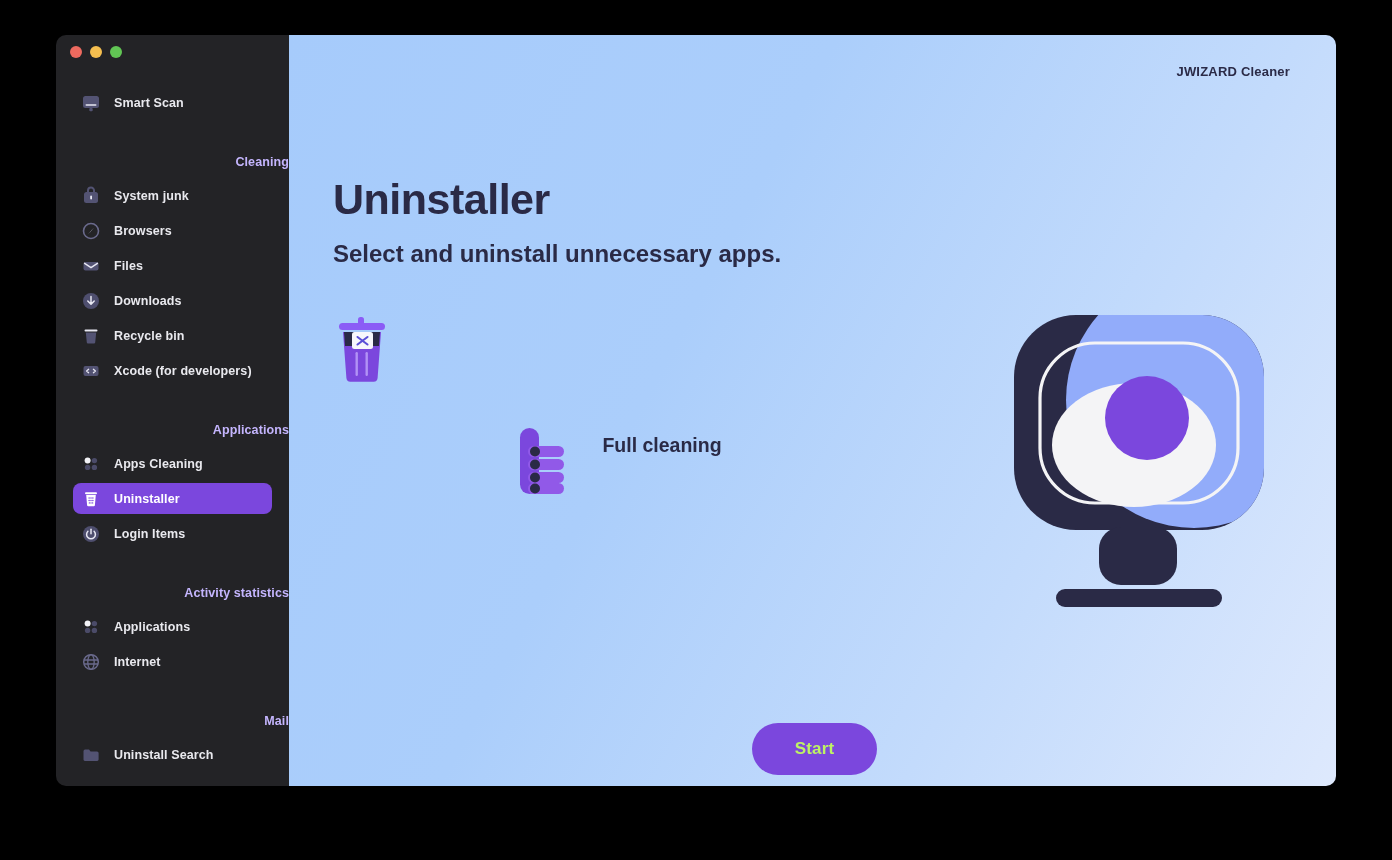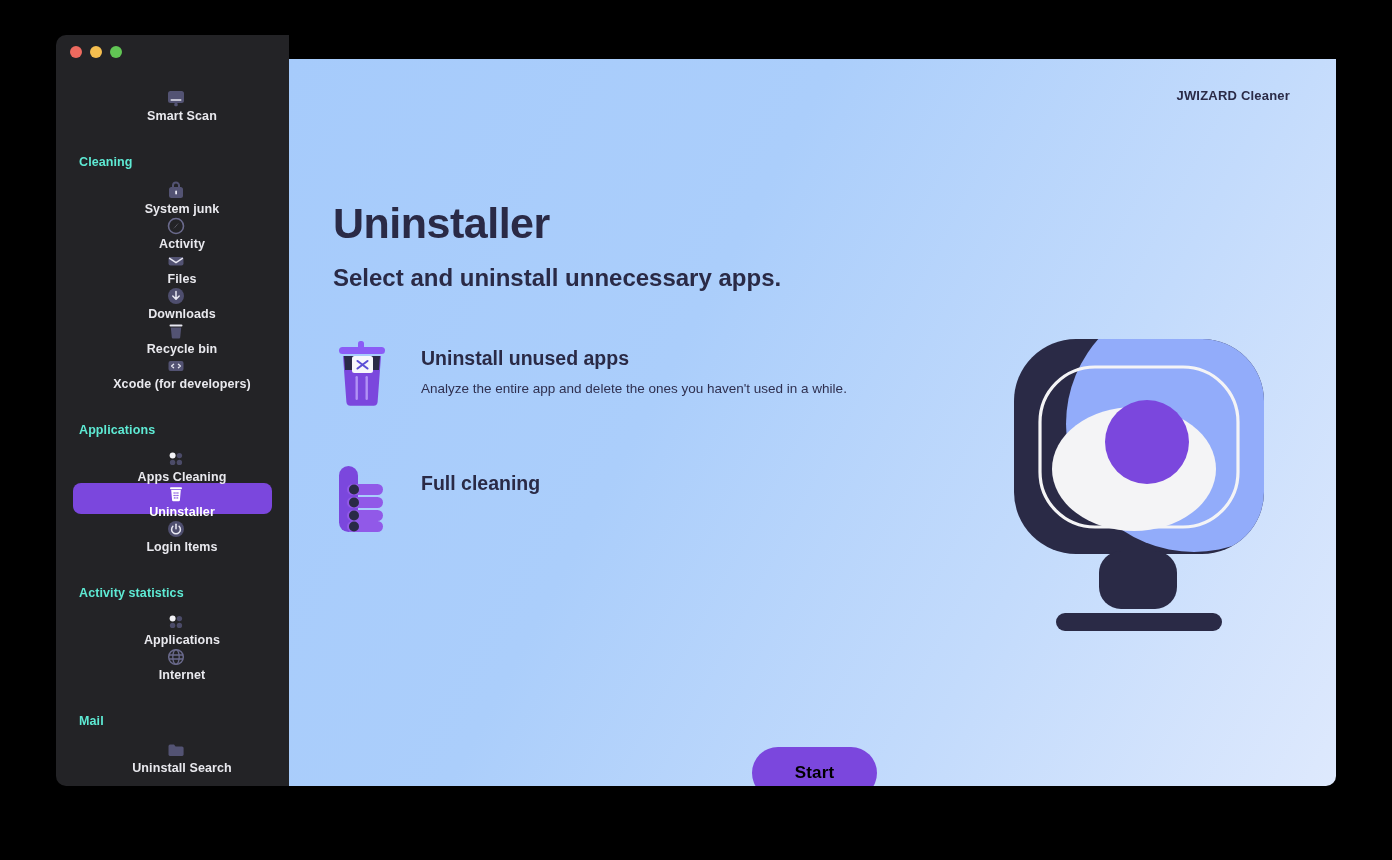--- a/index.html
+++ b/index.html
@@ -35,36 +35,36 @@
   .tl-dot { width: 12px; height: 12px; border-radius: 50%; }
   .tl-close { background: #ED6A5F; }
   .tl-min   { background: #F4BE4F; }
   .tl-max   { background: #61C554; }
 
   #sidebar-scroll { padding-top: 52px; }
 
   .nav-group-title {
     font-size: 12.5px;
     font-weight: bold;
-    color: #5eead4;
+    color: #c4b5fd;
     padding: 0 0 0 23px;
     margin-bottom: 11px;
     letter-spacing: 0.1px;
+    text-align: right;
   }
   .group-spacer-lg { height: 33px; }
 
   .nav-item {
     display: flex;
     align-items: center;
     height: 31px;
     margin: 0 17px 4px 17px;
     padding-left: 7px;
     border-radius: 8px;
     cursor: pointer;
-    flex-direction: column;
   }
   .nav-item.selected { background: #7B47DD; }
   .nav-label {
     font-size: 12.5px;
     font-weight: bold;
     color: #e9e9ee;
     margin-left: 12px;
     white-space: nowrap;
     letter-spacing: 0.1px;
   }
@@ -77,21 +77,20 @@
     justify-content: center;
   }
   .nav-icon svg { display: block; }
 
   
   #main {
     flex: 1;
     position: relative;
     background: linear-gradient(118deg, #a6cbfb 0%, #abcefb 38%, #c3dbfc 70%, #dee9fd 100%);
     overflow: hidden;
-    margin-top: 24px;
   }
   #brand {
     position: absolute;
     right: 46px; top: 29px;
     font-size: 13px;
     font-weight: bold;
     color: #2b2b47;
     letter-spacing: 0.2px;
   }
   #page-title {
@@ -111,21 +110,21 @@
   }
 
   .feature {
     position: absolute;
     left: 44px;
     display: flex;
     align-items: flex-start;
     width: 570px;
   }
   #feature-0 { top: 280px; }
-  #feature-1 { top: 405px; }
+  #feature-1 { top: 391px; justify-content: center; }
   .feature-icon {
     width: 58px; height: 72px;
     flex-shrink: 0;
     margin-right: 30px;
     display: flex;
     align-items: flex-start;
     justify-content: center;
   }
   .feature-title {
     font-size: 19.5px;
@@ -147,21 +146,21 @@
     width: 290px; height: 320px;
   }
 
   #start-button {
     position: absolute;
     left: 463px; top: 688px;
     width: 125px; height: 52px;
     background: #7B47DD;
     border: none;
     border-radius: 26px;
-    color: #000000;
+    color: #bef264;
     font-size: 17px;
     font-weight: bold;
     font-family: "Liberation Sans", sans-serif;
     cursor: pointer;
     letter-spacing: 0.2px;
   }
 </style>
 </head>
 <body>
 
@@ -203,21 +202,21 @@
         <span class="nav-label">System junk</span>
       </div>
 
       <div class="nav-item">
         <span class="nav-icon">
           <svg width="22" height="22" viewBox="0 0 22 22">
             <circle cx="11" cy="11" r="7.5" fill="none" stroke="#6a6a8c" stroke-width="1.6"></circle>
             <path d="M14 8 C11.5 9 10.5 12.5 8 14 C10.5 13 11.5 9.5 14 8 Z" fill="#c9c9dd"></path>
           </svg>
         </span>
-        <span class="nav-label">Activity</span>
+        <span class="nav-label">Browsers</span>
       </div>
 
       <div class="nav-item">
         <span class="nav-icon">
           <svg width="22" height="22" viewBox="0 0 22 22">
             <rect x="3.5" y="7" width="15" height="8.5" rx="2" fill="#535373"></rect>
             <path d="M4.6 8.4 L11 12.6 L17.4 8.4" stroke="#e8e8f2" stroke-width="1.5" fill="none" stroke-linecap="round"></path>
           </svg>
         </span>
         <span class="nav-label">Files</span>
@@ -354,24 +353,20 @@
         <svg width="58" height="72" viewBox="0 0 58 72">
           <rect x="25" y="2" width="6" height="8" rx="2.5" fill="#8B5CF6"></rect>
           <rect x="6" y="8" width="46" height="7" rx="3.5" fill="#8B5CF6"></rect>
           <path d="M10 17 H48 L44.6 63 a4 4 0 0 1 -4 3.7 H17.4 a4 4 0 0 1 -4 -3.7 Z" fill="#7B47DD"></path>
           <path d="M11 17 H47 L46 31 H12 Z" fill="#2A2A46"></path>
           <rect x="19" y="17" width="21" height="17" rx="2.5" fill="#F7F7FB"></rect>
           <path d="M24.5 22 L34.5 29.5 M34.5 22 L24.5 29.5" stroke="#5B4FD6" stroke-width="2.1" stroke-linecap="round"></path>
           <rect x="22.5" y="37" width="2.4" height="24" rx="1.2" fill="#B292F5"></rect>
           <rect x="32.5" y="37" width="2.4" height="24" rx="1.2" fill="#B292F5"></rect>
         </svg>
-      </div>
-      <div>
-        <div class="feature-title">Uninstall unused apps</div>
-        <div class="feature-desc">Analyze the entire app and delete the ones you haven't used in a while.</div>
       </div>
     </section>
 
     <section class="feature" id="feature-1">
       <div class="feature-icon">
         <svg width="58" height="72" viewBox="0 0 58 72">
           <rect x="6" y="2" width="19" height="66" rx="9.5" fill="#7B47DD"></rect>
           <rect x="14" y="20" width="36" height="11" rx="5.5" fill="#9159E8"></rect>
           <rect x="14" y="33" width="36" height="11" rx="5.5" fill="#9159E8"></rect>
           <rect x="14" y="46" width="36" height="11" rx="5.5" fill="#9159E8"></rect>

